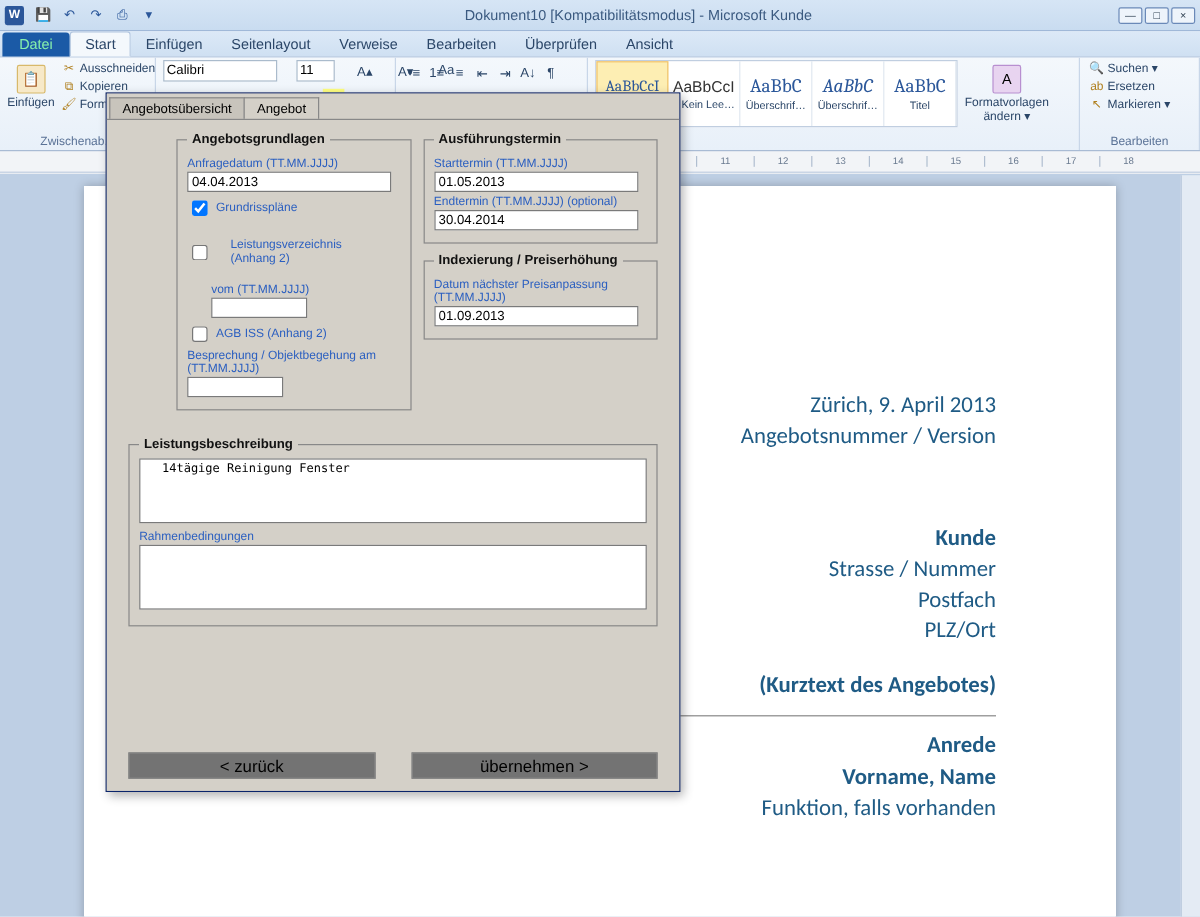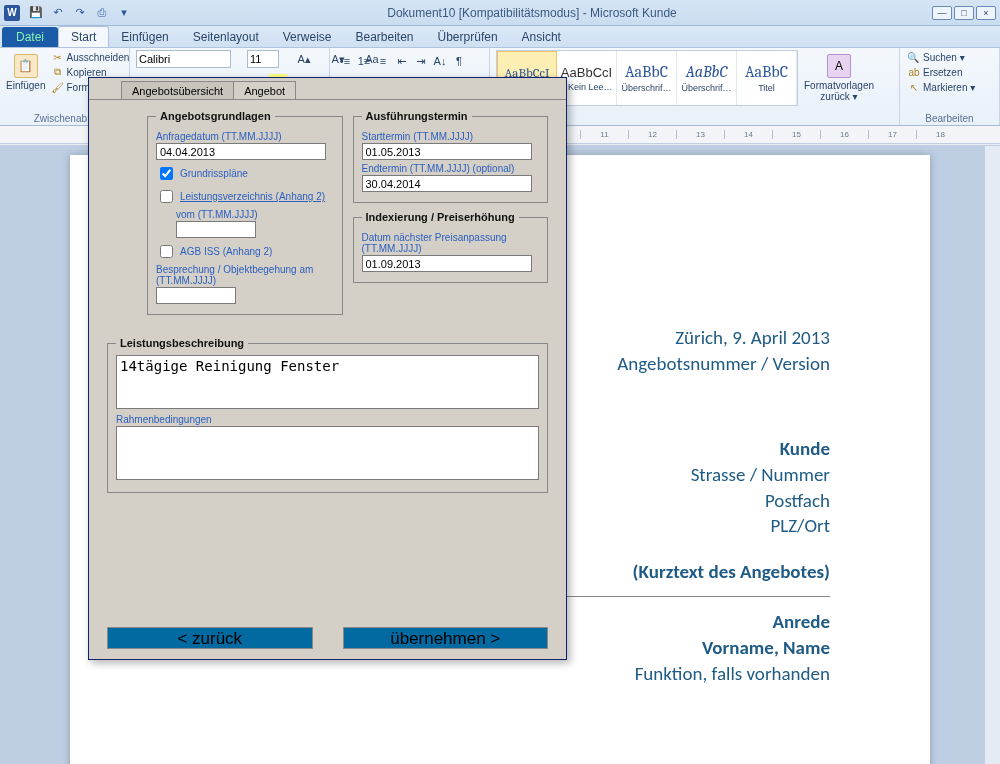--- a/index.html
+++ b/index.html
@@ -51,34 +51,34 @@
   .doc-right { text-align:right; color:#1f5b85; font-size:19px; font-family:"Calibri",sans-serif; line-height:1.35; }
   .doc-right hr { border:none; border-top:1px solid #888; margin:12px 0; }
   .doc-right .big { font-weight:bold; }
   
   
   .dialog { position:absolute; left:88px; top:77px; width:479px; background:#d4d0c8; border:1px solid #0a246a; box-shadow:3px 3px 8px rgba(0,0,0,0.3); z-index:50; }
   .dlg-title { background:linear-gradient(#2a5aa8,#1a3d7a); color:#fff; font-size:11px; font-weight:bold; padding:3px 4px; display:flex; justify-content:space-between; align-items:center;}
   .dlg-close { width:16px; height:14px; background:#d4d0c8; color:#000; border:1px solid #888; display:flex; align-items:center; justify-content:center; font-size:10px; cursor:pointer;}
   .dlg-tabs { display:flex; background:#d4d0c8; padding:2px 2px 0 2px; }
   .dlg-tab { padding:3px 10px; font-size:11px; background:#d4d0c8; border:1px solid #888; border-bottom:none; margin-right:-1px; cursor:pointer; position:relative; top:1px;}
-  .dlg-tab.inactive { background:#c8c4bc;margin-left:30px; }
+  .dlg-tab.inactive { background:#c8c4bc; }
   .dlg-body { background:#d4d0c8; padding:10px 18px; border-top:1px solid #888; min-height:560px; position:relative;}
   fieldset.grp { border:1px solid #888; margin:0 0 8px 0; padding:6px 8px 10px 8px; }
   fieldset.grp legend { font-size:11px; color:#111; padding:0 4px; font-weight:bold; }
   .lbl-blue { color:#2b5fc0; font-size:10px; display:block; margin:3px 0 1px 0; }
   .txtin { width:170px; height:17px; border:1px solid #7a7a7a; background:#fff; font-size:11px; padding:1px 3px; }
   .txtin.sm { width:80px; }
   .chk { display:flex; align-items:center; gap:4px; margin-top:4px; }
   .chk input { width:13px; height:13px; }
   .cols2 { display:flex; gap:10px;padding-left:40px; }
   .col { flex:1; }
-  .txtarea { width:100%; height:54px; border:1px solid #7a7a7a; background:#fff; font-size:14px; padding:2px 3px; resize:none; }
+  .txtarea { width:100%; height:54px; border:1px solid #7a7a7a; background:#fff; font-size:10px; padding:2px 18px; resize:none; }
   .dlg-btns { position:absolute; bottom:10px; left:18px; right:18px; display:flex; gap:30px; }
-  .dlg-btn { flex:1; height:22px; background:#0369a1; border:1px solid #888; font-size:17px; cursor:pointer; }
+  .dlg-btn { flex:1; height:22px; background:#737373; border:1px solid #888; font-size:14px; cursor:pointer; }
   .scroll-right { position:absolute; right:0; top:146px; bottom:0; width:16px; background:#e4ebf4; border-left:1px solid #c0cee0;}
 </style>
 </head>
 <body>
 
 <div class="titlebar">
   <div class="word-icon">W</div>
   <div class="qat">
     <div class="qat-item">💾</div>
     <div class="qat-item">↶</div>
@@ -204,21 +204,21 @@
           <div class="style-prev blue" style="font-size:16px;font-style:italic;">AaBbC</div>
           <div class="style-name">Überschrif…</div>
         </div>
         <div class="style-item">
           <div class="style-prev blue" style="font-size:16px;">AaBbC</div>
           <div class="style-name">Titel</div>
         </div>
       </div>
       <div class="big-btn" style="width:74px;">
         <div class="icon" style="background:#e8d4f0;border-color:#b88fd0;">A</div>
-        <span class="lbl">Formatvorlagen zurück ▾</span>
+        <span class="lbl">Formatvorlagen ändern ▾</span>
       </div>
     </div>
   </div>
 
   <div class="group" style="width:100px;">
     <div class="group-body">
       <div class="small-row">
         <div>
             <span class="ico">🔍</span>
             <span>Suchen ▾</span>
@@ -292,21 +292,21 @@
         <fieldset class="grp">
           <legend>Angebotsgrundlagen</legend>
           <span class="lbl-blue">Anfragedatum (TT.MM.JJJJ)</span>
           <input class="txtin" value="04.04.2013" style="">
           <div class="chk">
             <input type="checkbox" checked="" style="">
             <span class="lbl-blue" style="margin:0;">Grundrisspläne</span>
           </div>
           <div class="chk">
             <input type="checkbox" style="">
-            <span class="lbl-blue" style="margin:0;text-decoration:underline;">Leistungsverzeichnis (Anhang 2)</span>
+            <span class="lbl-blue" style="margin:12px;">Leistungsverzeichnis (Anhang 2)</span>
           </div>
           <div style="padding-left:20px;">
             <span class="lbl-blue">vom (TT.MM.JJJJ)</span>
             <input class="txtin sm" style="">
           </div>
           <div class="chk">
             <input type="checkbox" style="">
             <span class="lbl-blue" style="margin:0;">AGB ISS (Anhang 2)</span>
           </div>
           <span class="lbl-blue">Besprechung / Objektbegehung am (TT.MM.JJJJ)</span>

